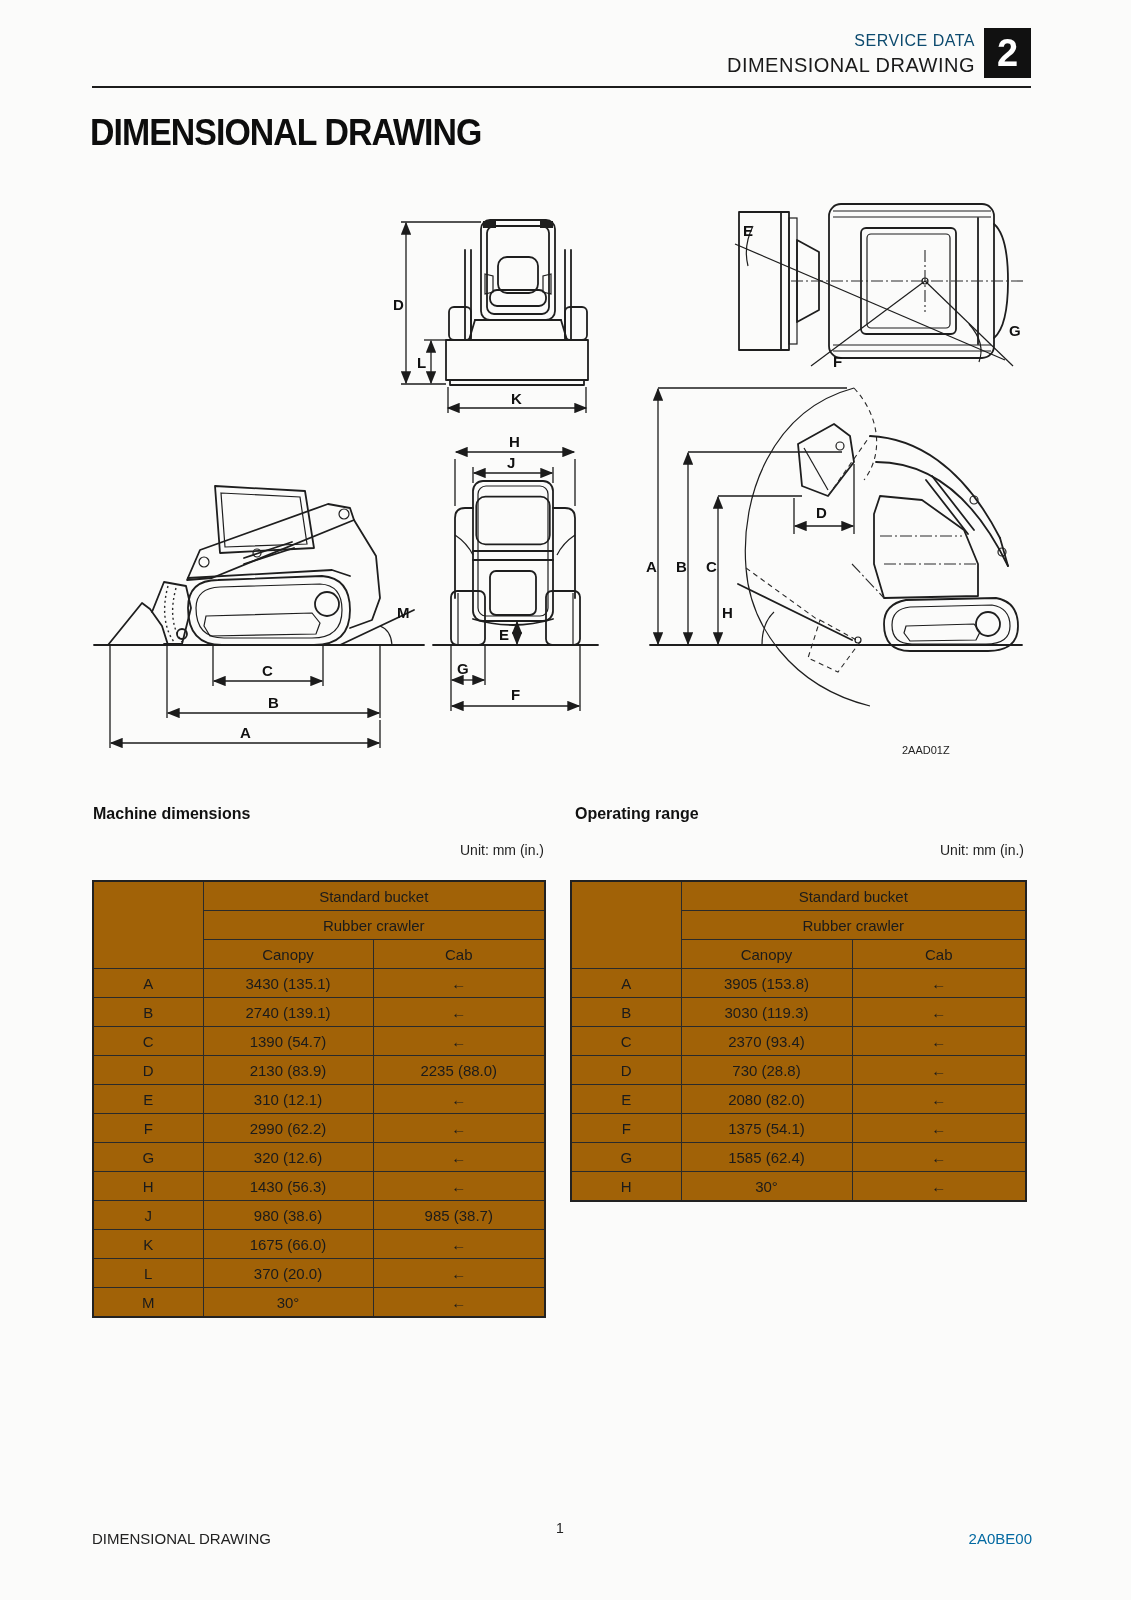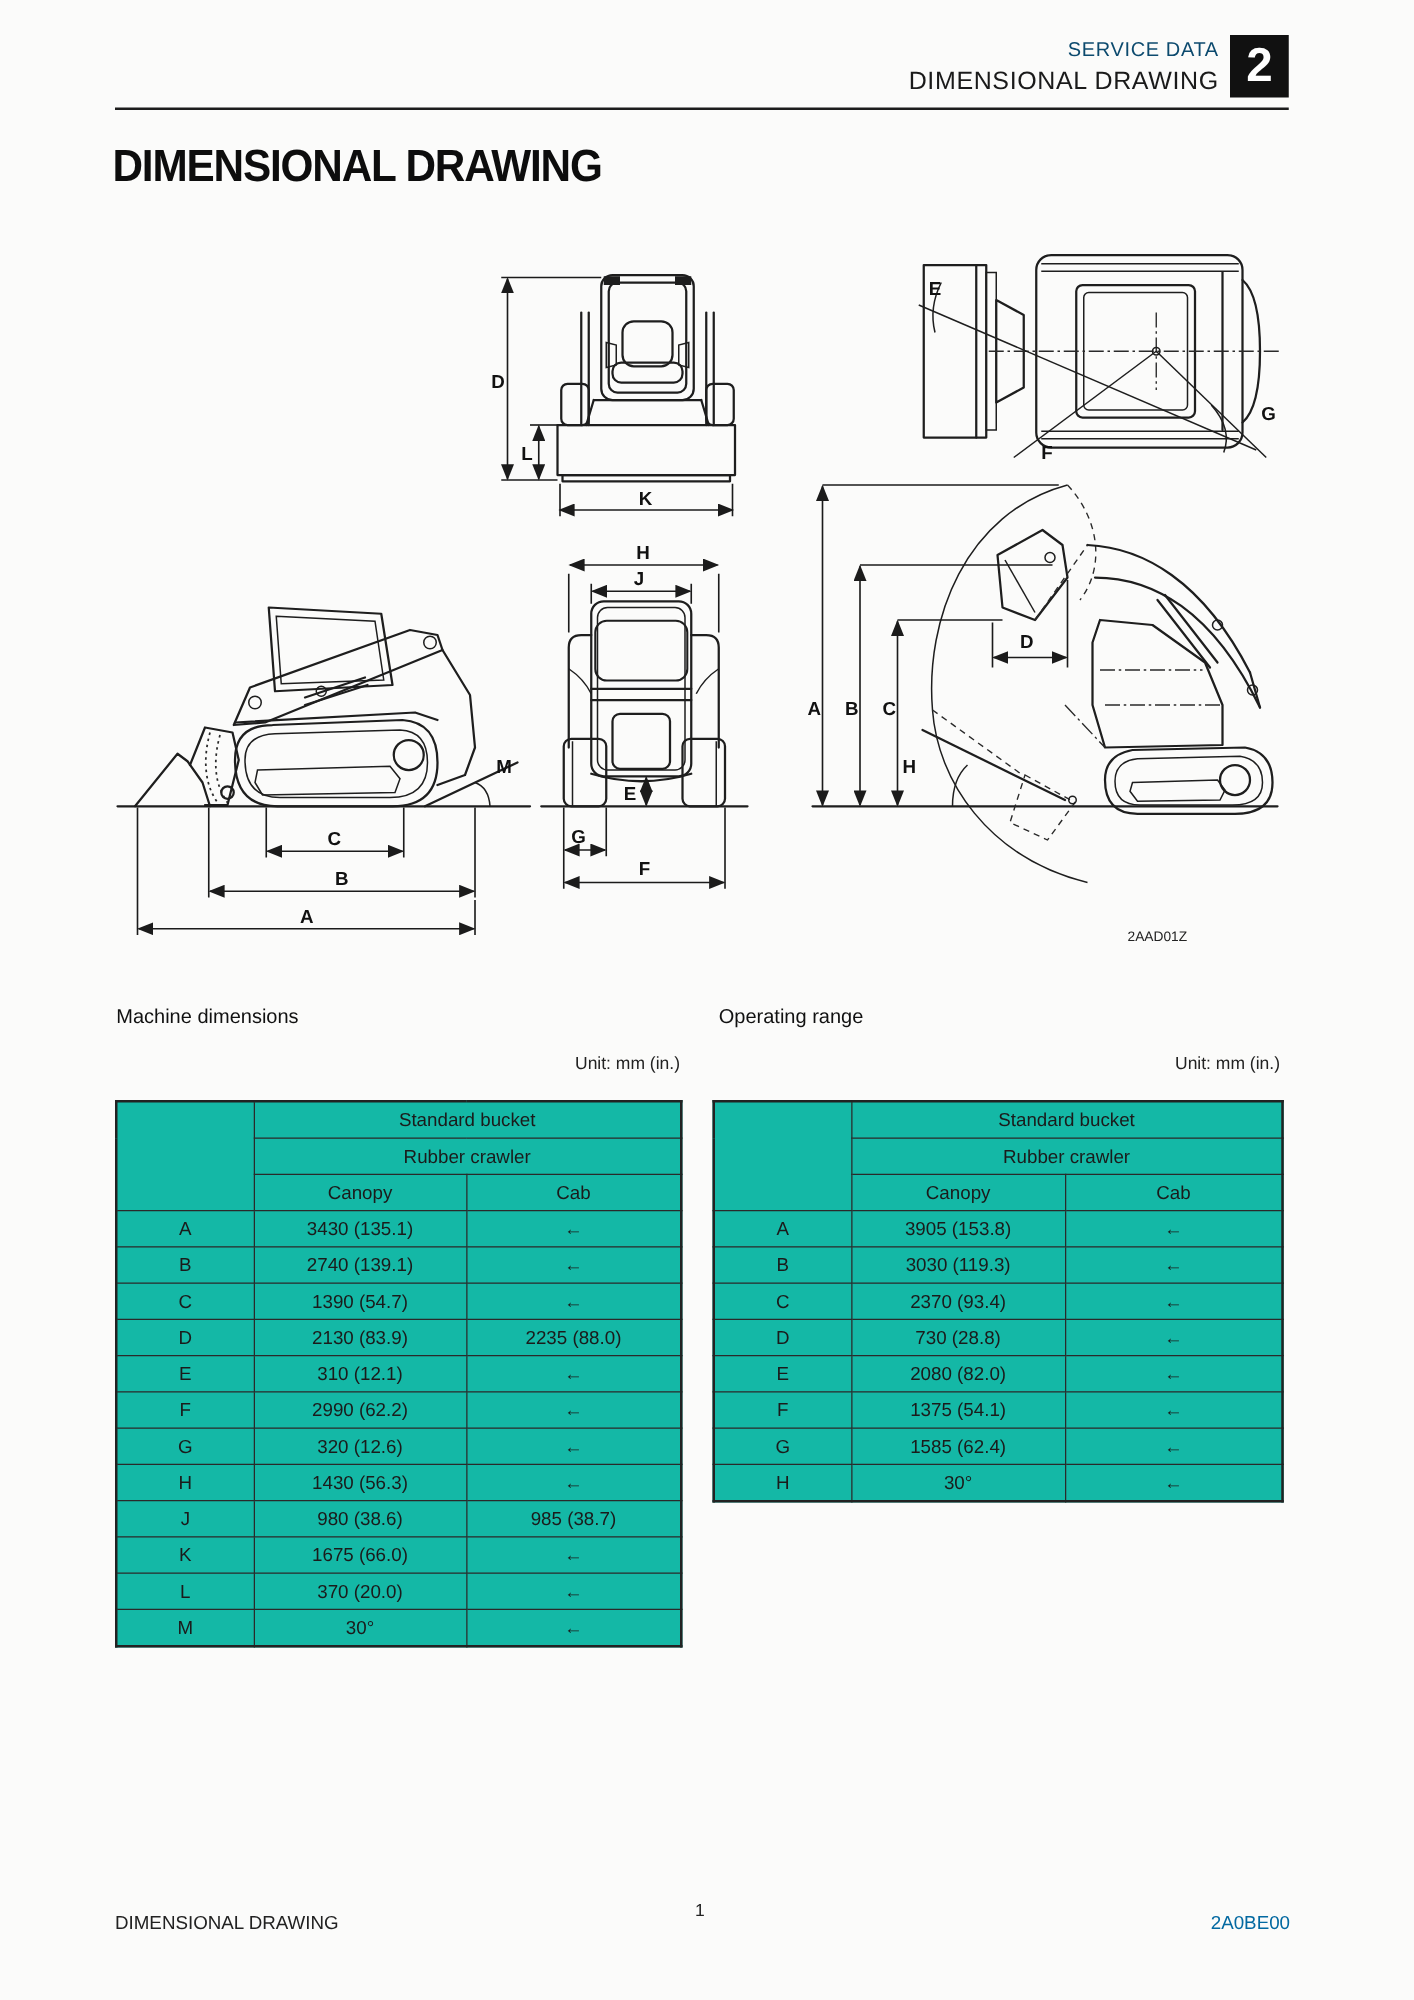--- a/index.html
+++ b/index.html
@@ -25,23 +25,23 @@
   .figure-code{top:744px;left:902px;width:120px;text-align:left;font-size:11px;color:#222;}
   svg{position:absolute;overflow:visible;}
   svg text{font-family:"Liberation Sans",sans-serif;font-weight:bold;font-size:15px;fill:#111;}
   .m{stroke:#1e1e1e;stroke-width:1.8;fill:none;stroke-linejoin:round;stroke-linecap:round;}
   .t{stroke:#1e1e1e;stroke-width:1.2;fill:none;}
   .d{stroke:#1b1b1b;stroke-width:1.3;fill:none;}
   .dd{stroke:#2a2a2a;stroke-width:1.1;fill:none;stroke-dasharray:12 3 2 3;}
   .ds{stroke:#2a2a2a;stroke-width:1.1;fill:none;stroke-dasharray:5 4;}
   .dt{stroke:#2a2a2a;stroke-width:1.4;fill:none;stroke-dasharray:2 3;}
   
-  .tbl-heading{font-size:16px;font-weight:normal;color:#111;}
+  .tbl-heading{font-size:16px;font-weight:bold;color:#111;}
   .tbl-unit{font-size:14px;color:#222;text-align:right;}
-  table.dim{border-collapse:collapse;table-layout:fixed;background:#14b8a6;}
+  table.dim{border-collapse:collapse;table-layout:fixed;background:#a16207;}
   table.dim td,table.dim th{border:1.5px solid #2a2a2a;height:28px;padding:0;
     text-align:center;vertical-align:middle;font-size:15px;font-weight:normal;color:#1b1b1b;}
   table.dim{border:2px solid #222;}
   
   .footer-left{top:1530px;left:92px;font-size:15px;color:#222;}
   .footer-page{top:1520px;left:520px;width:80px;text-align:center;font-size:14px;color:#222;}
   .footer-right{top:1530px;left:832px;width:200px;text-align:right;font-size:15px;color:#0369a1;}
 </style>
 </head>
 <body>

